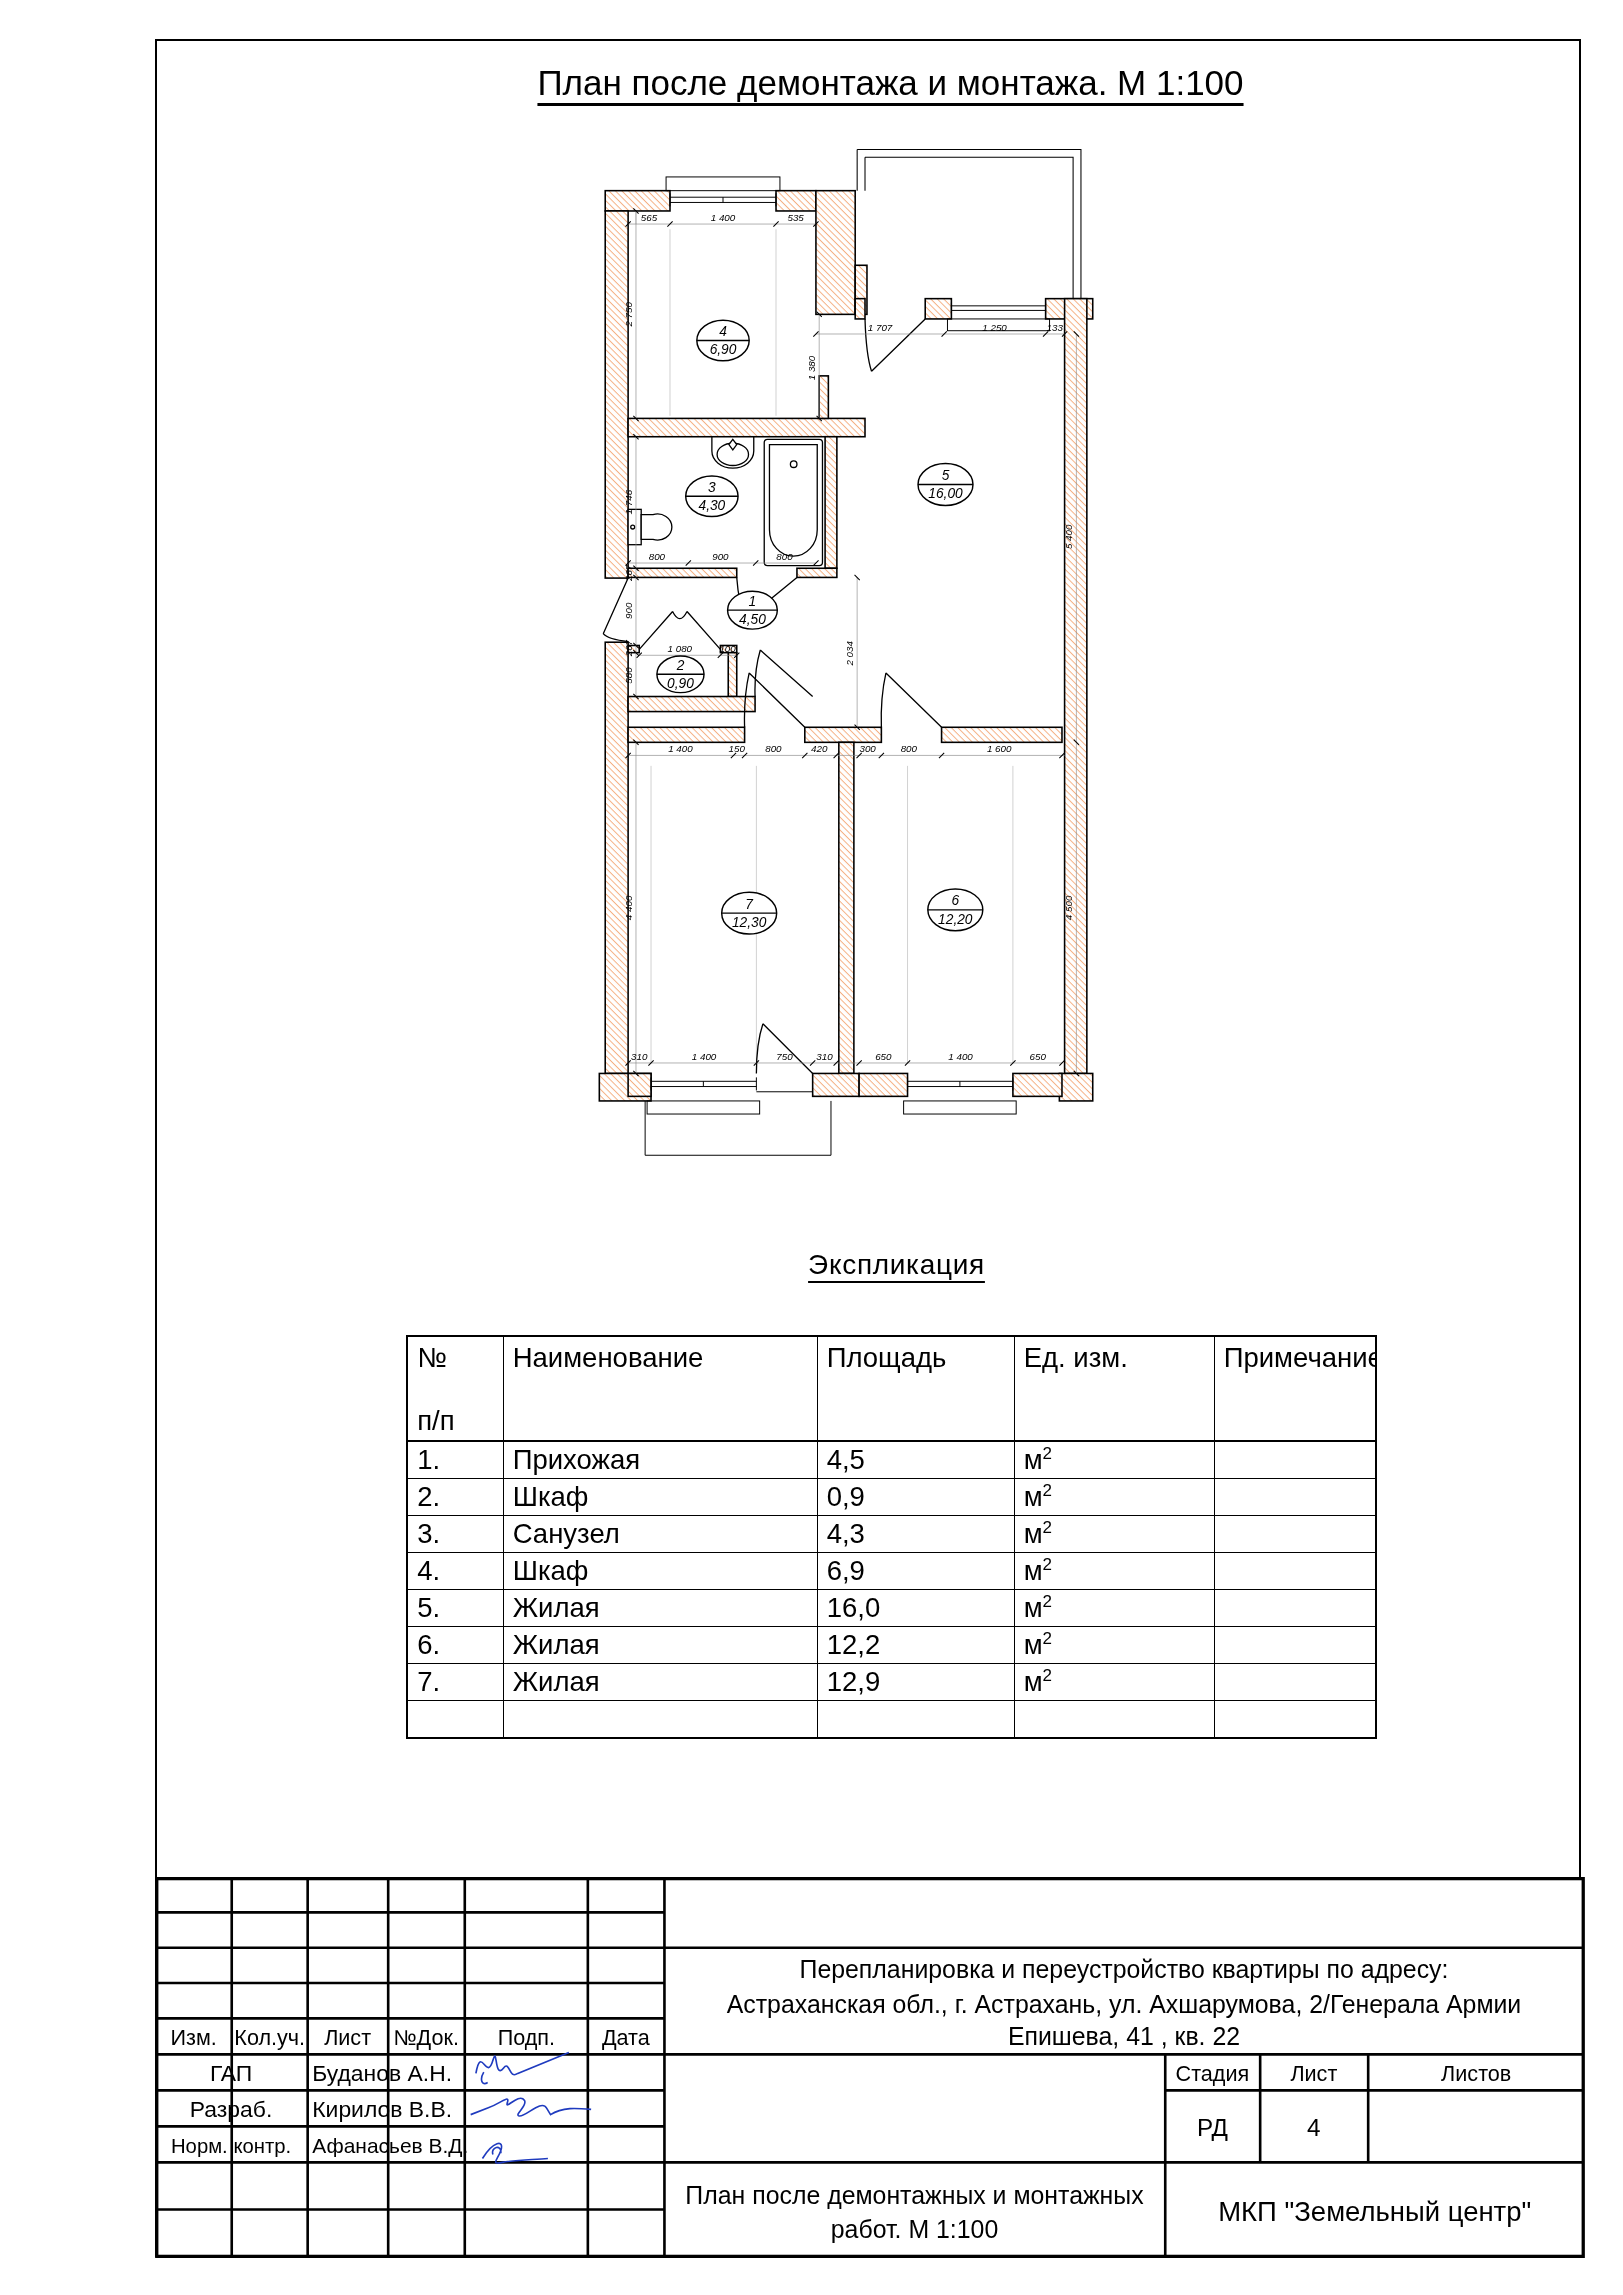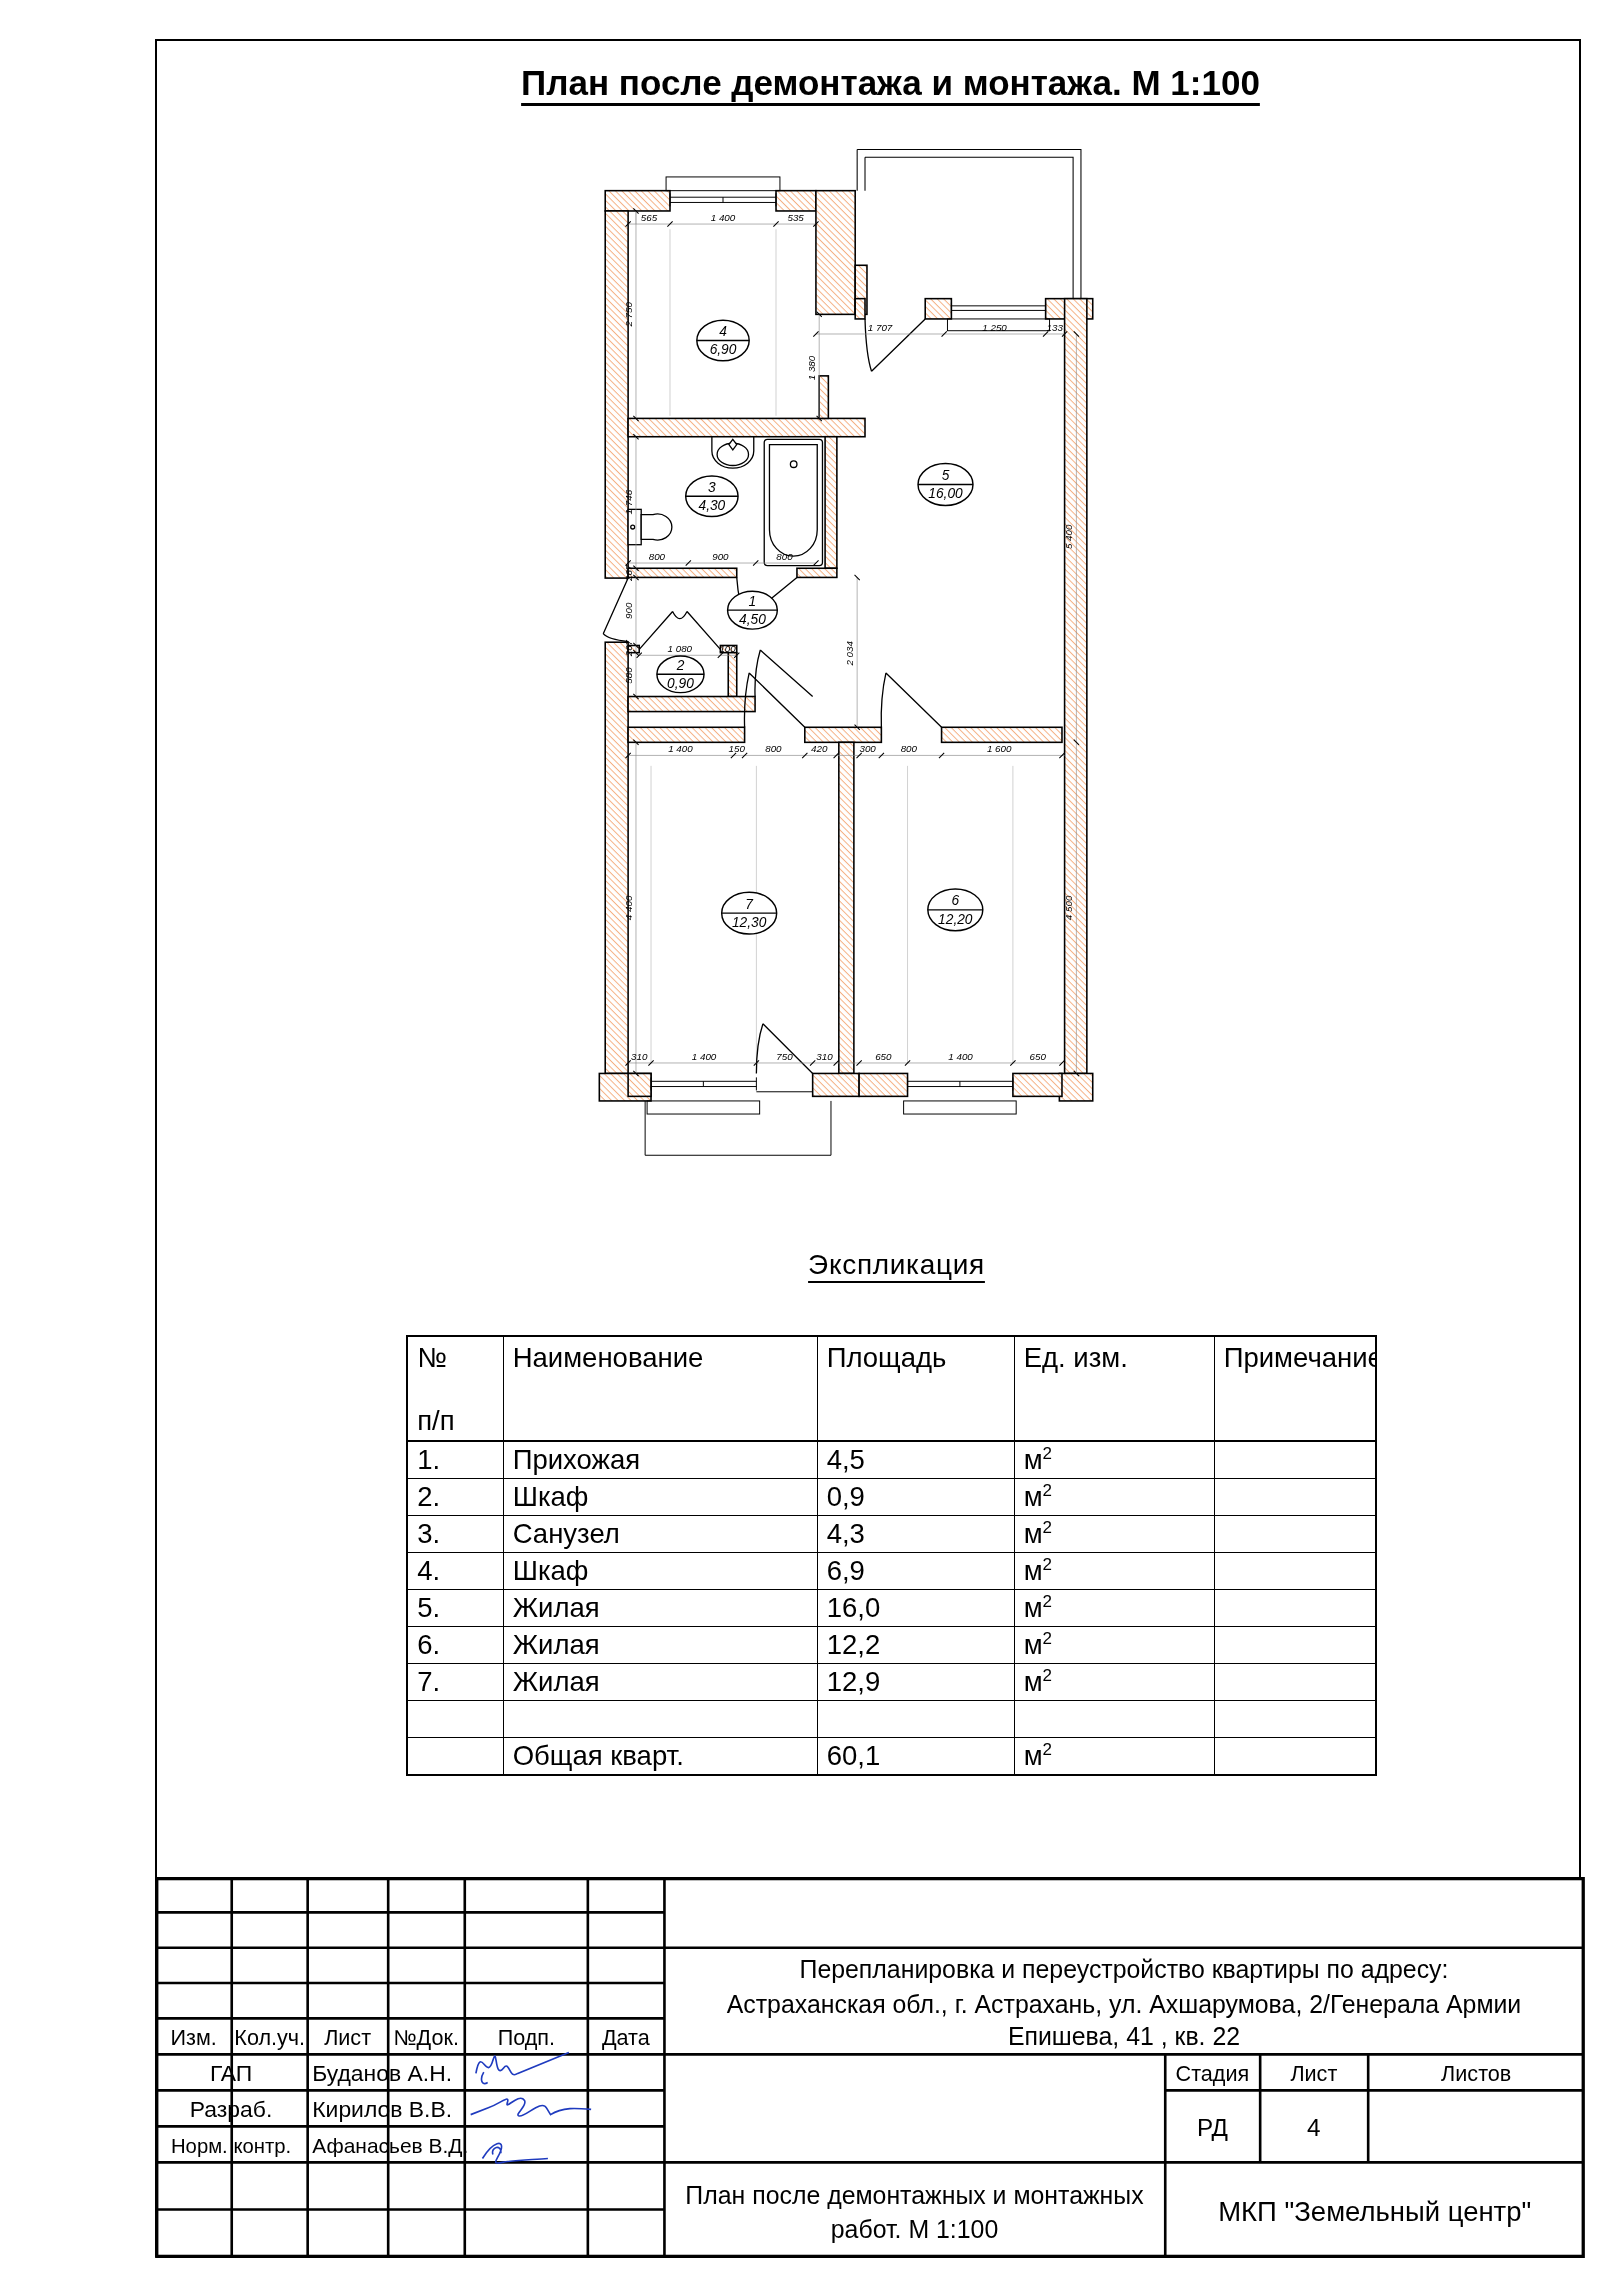--- a/index.html
+++ b/index.html
@@ -1,21 +1,21 @@
 <!DOCTYPE html>
 <html style="font-size:10.5px"><head>
 <meta charset="utf-8">
 <style>
   html,body{margin:0;padding:0;background:#888;}
   .page{position:relative;width:1623px;height:2295px;background:#fff;
         font-family:"Liberation Sans",sans-serif;color:#000;overflow:hidden;}
   .frame{position:absolute;left:155px;top:39px;width:1426px;height:2218px;
          border:2.6px solid #000;box-sizing:border-box;}
   .sheet-title{position:absolute;left:367px;top:63px;width:1047px;text-align:center;
-        font-size:35px;font-weight:bold;}
+        font-size:35px;font-weight:normal;}
   .sheet-title span{text-decoration:underline;text-decoration-thickness:2.6px;text-underline-offset:7.9px;}
   .expl-title{position:absolute;left:700px;top:1249px;width:393px;text-align:center;
         font-size:28px;font-weight:400;letter-spacing:0.7px;}
   .expl-title span{text-decoration:underline;text-decoration-thickness:2px;text-underline-offset:6.5px;}
   .plan-wrap{position:absolute;left:581px;top:144px;width:551px;height:1054px;font-style:italic;}
   table.expl{position:absolute;left:406px;top:1335px;width:969px;border-collapse:collapse;
         table-layout:fixed;font-size:27.5px;}
   table.expl td{border:1.3px solid #000;padding:0 0 0 9.2px;height:36px;vertical-align:middle;
         overflow:hidden;white-space:nowrap;}
   table.expl tr.hdr td{height:98px;vertical-align:top;padding-top:5.2px;font-size:27.5px;}
@@ -298,27 +298,20 @@
           <td><span>м</span><sup class="m2">2</sup></td>
           <td></td>
         </tr>
     <tr>
           <td></td>
           <td></td>
           <td></td>
           <td><span></span><sup class="m2"></sup></td>
           <td></td>
         </tr>
-    <tr>
-          <td></td>
-          <td>Общая кварт.</td>
-          <td>60,1</td>
-          <td><span>м</span><sup class="m2">2</sup></td>
-          <td></td>
-        </tr>
   </tbody>
     </table>
 
   <div class="tb-wrap">
   <svg width="1430" height="381" viewBox="0 0 2184 582">
     <rect x="2.5" y="2.5" width="2179" height="577" fill="#fff" stroke="#000" stroke-width="5"></rect>
 
     <g stroke="#000" stroke-width="4">
       <path d="M117,2 V580 M233,2 V580 M356,2 V580 M473,2 V580 M661,2 V580 M778,2 V580"></path>
       <path d="M2,54 H778 M2,108 H778 M2,162 H778 M2,216 H778 M2,271 H2182 M2,326 H778 M2,381 H778 M2,436 H2182 M2,508 H778"></path>

